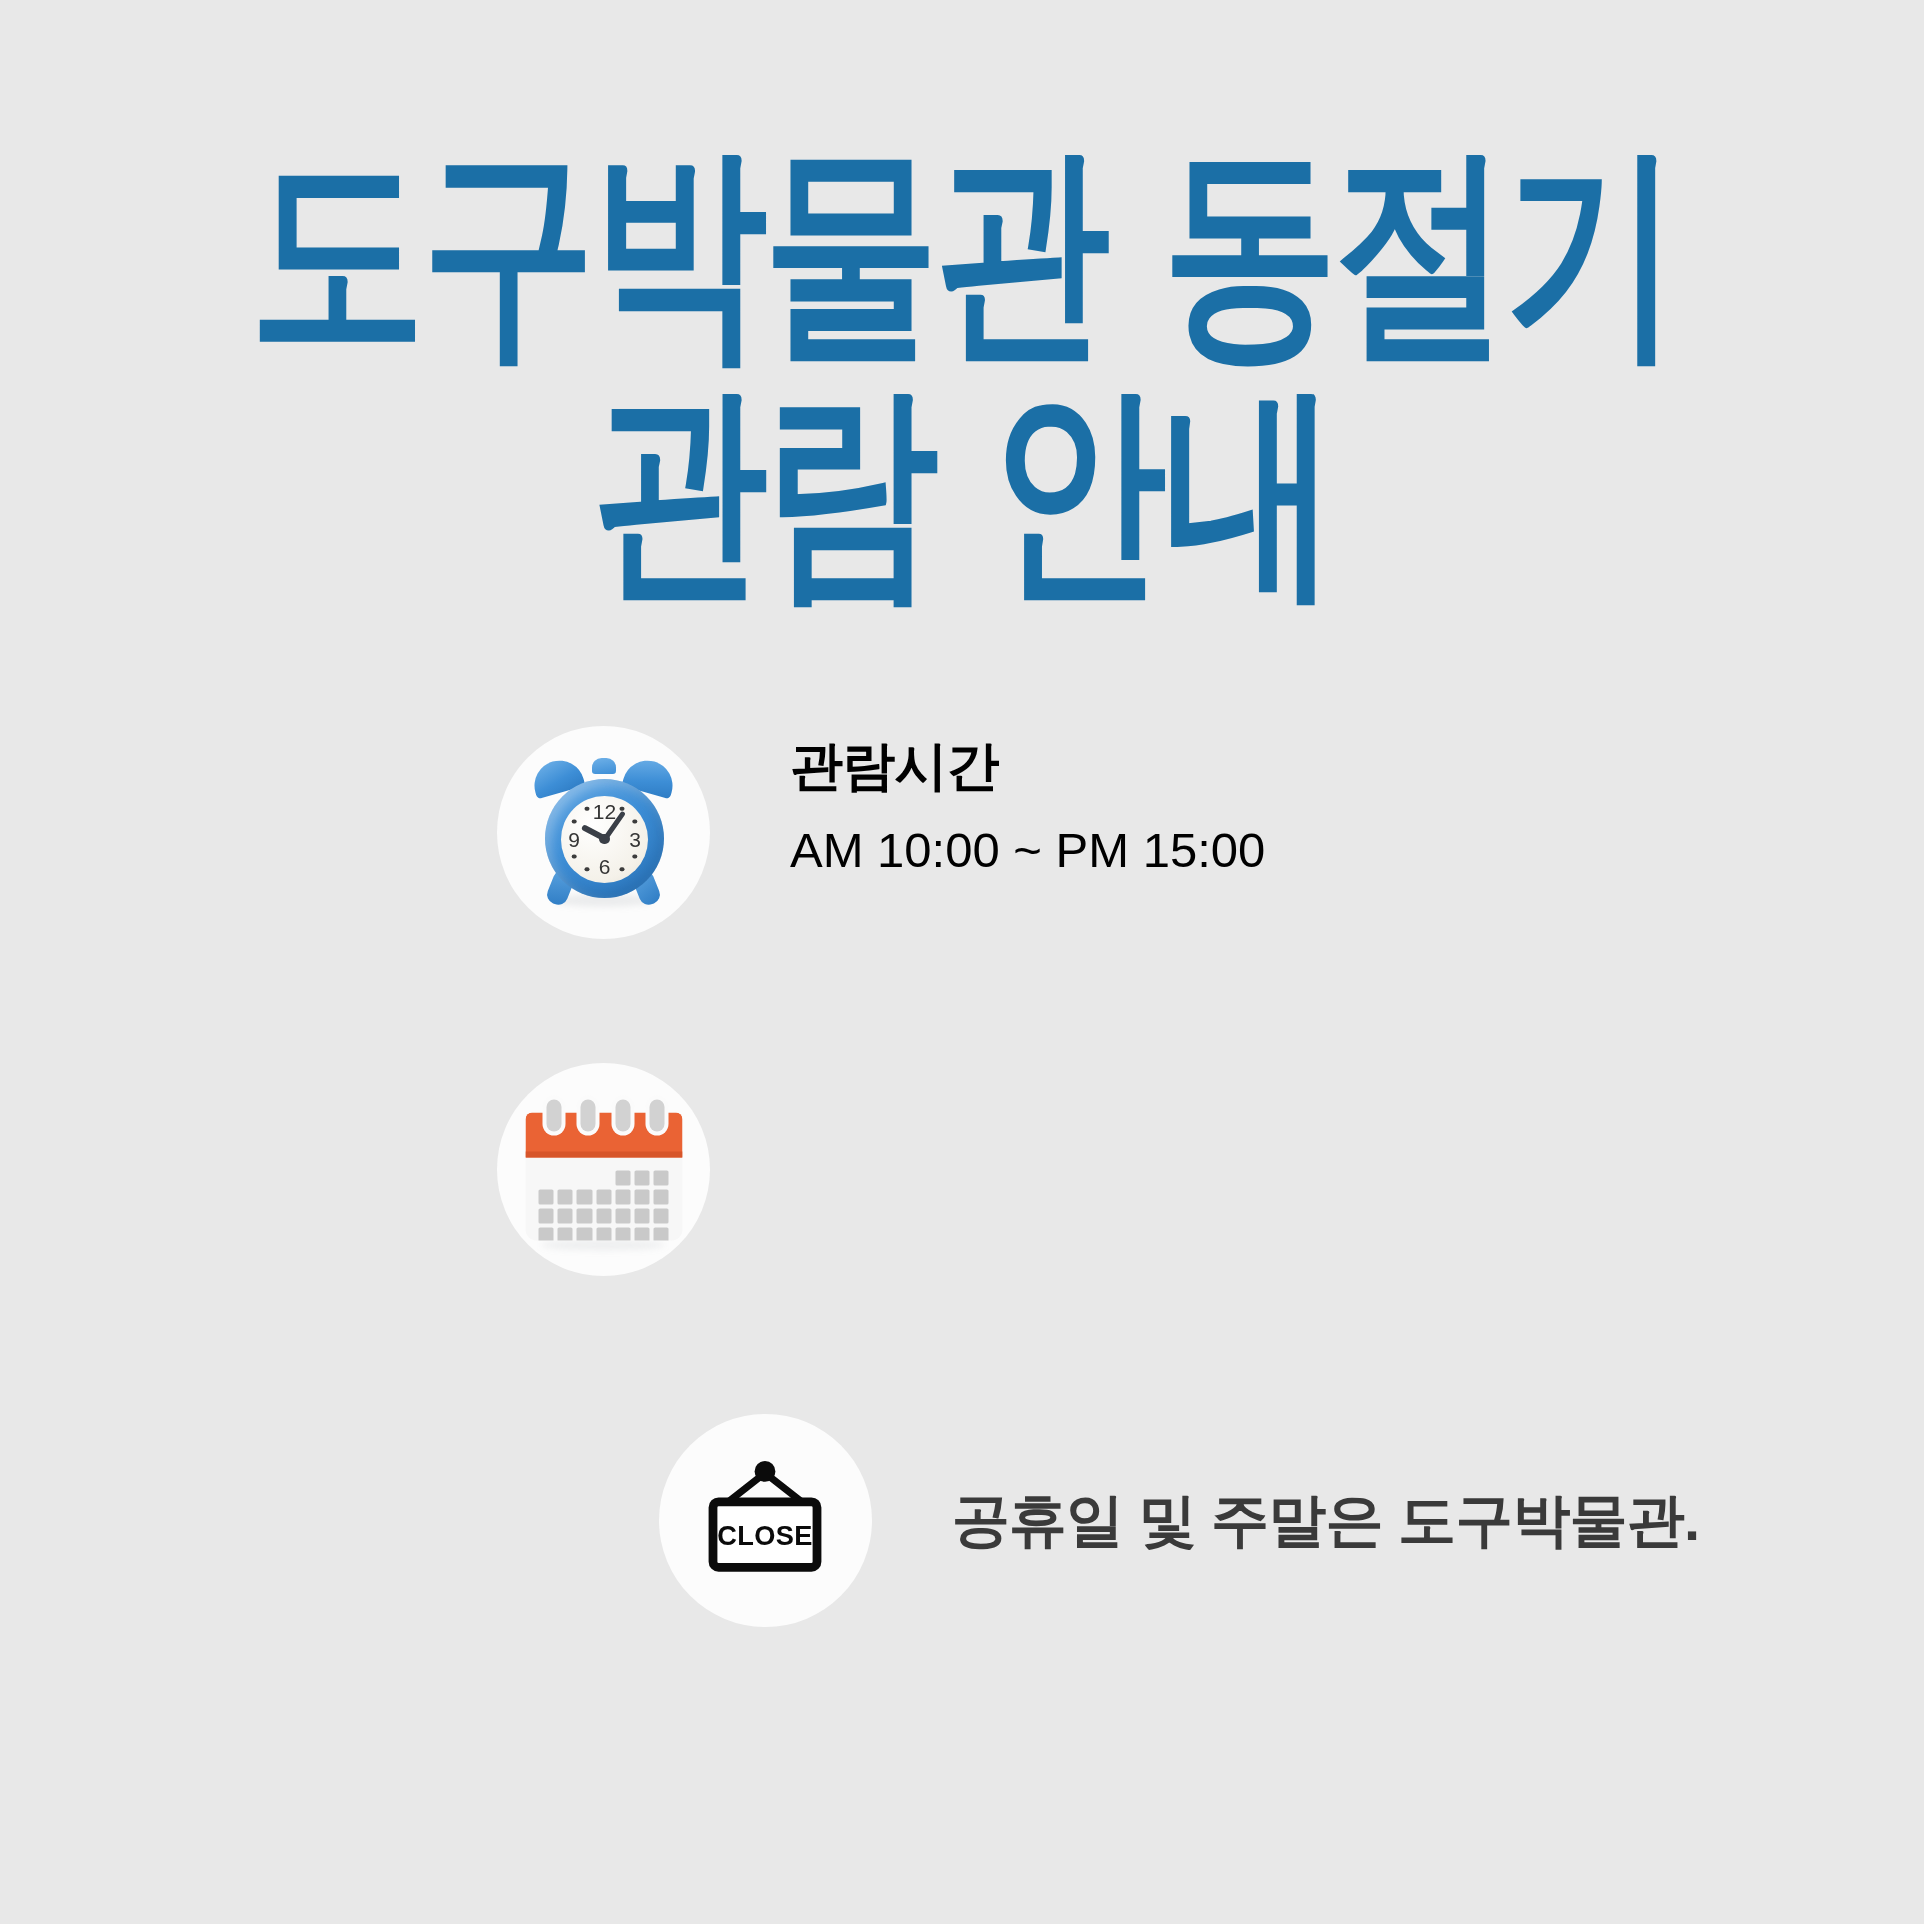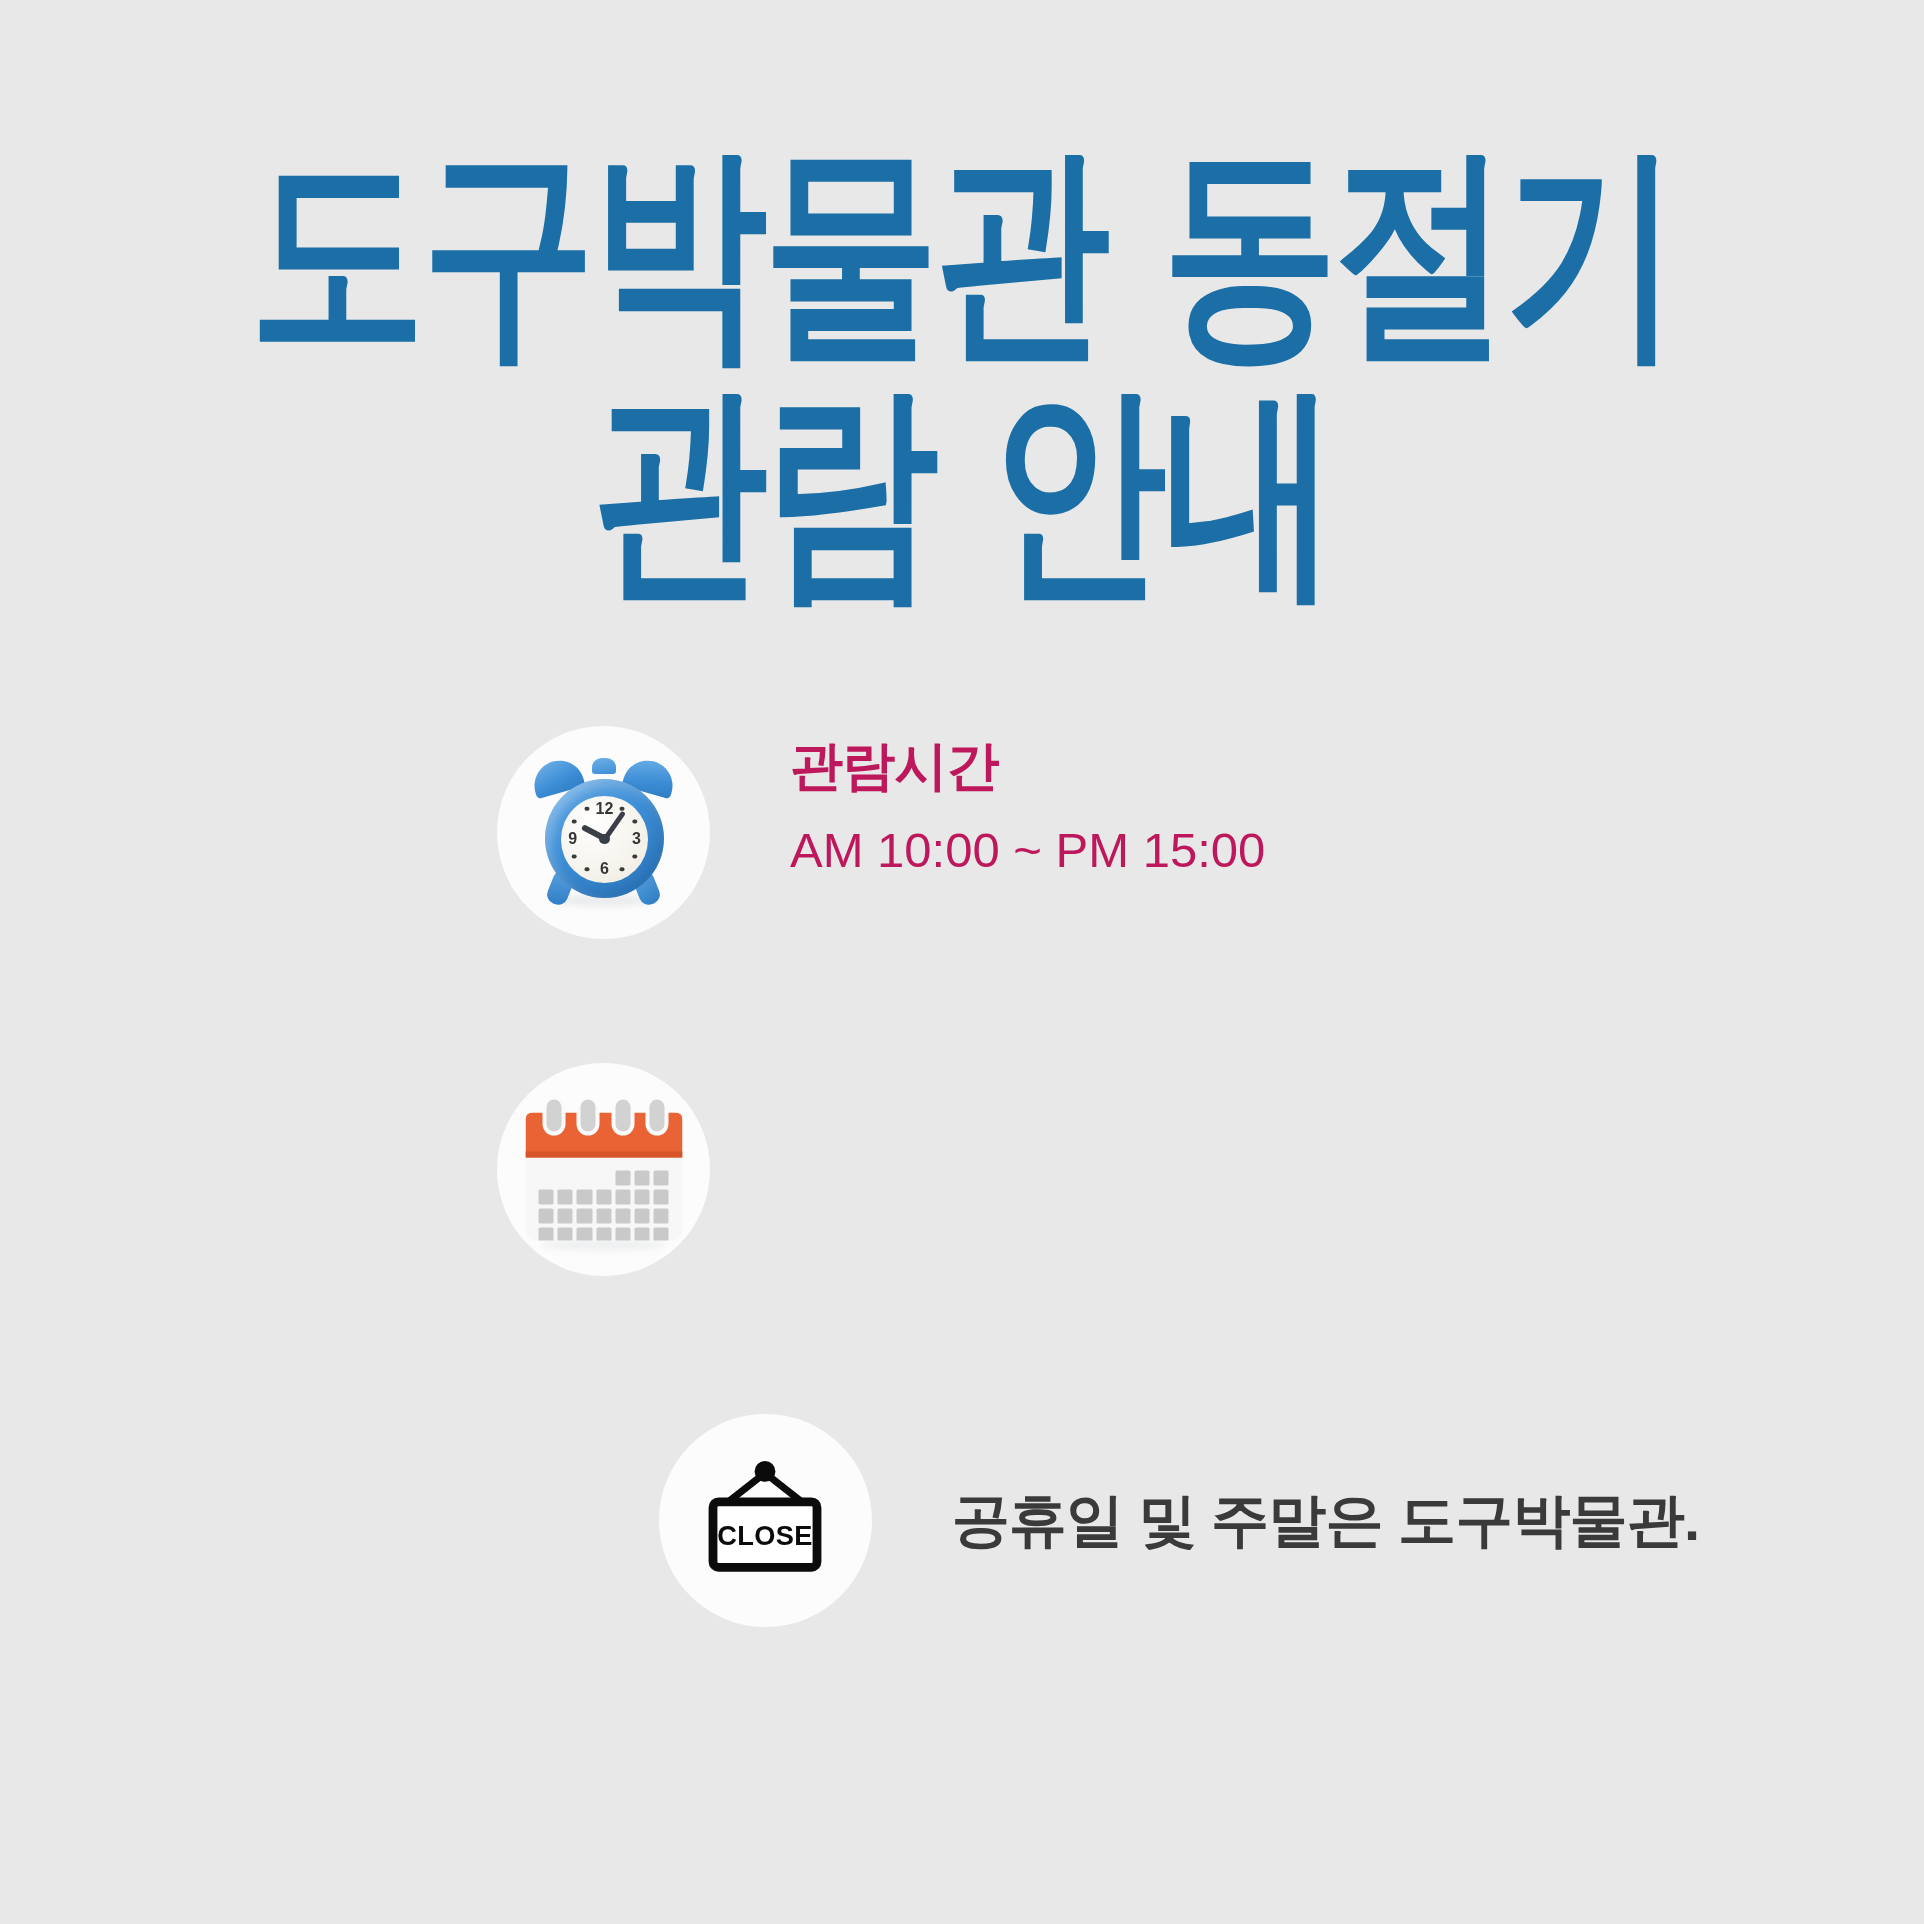--- a/index.html
+++ b/index.html
@@ -70,21 +70,21 @@
     width: 213px;
     height: 213px;
     border-radius: 50%;
     background: #fcfcfc;
     overflow: hidden;
   }
 
   .info-text {
     margin-left: 80px;
     padding-top: 11.2px;
-    color: #be185d;
+    color: #000000;
   }
   .info-heading {
     font-size: 53px;
     font-weight: bold;
     letter-spacing: -0.8px;
     line-height: 1.1;
     white-space: nowrap;
   }
   .info-value {
     margin-top: 29px;
@@ -151,22 +151,22 @@
     margin: -43px 0 0 -43px;
     width: 87px;
     height: 87px;
     border-radius: 50%;
     background: radial-gradient(circle at 36% 32%, #ffffff 0%, #f4f1e9 70%, #e6e2d6 100%);
   }
   .clock-num {
     position: absolute;
     color: #353535;
     font-family: "Liberation Sans", sans-serif;
-    font-weight: bold;
-    font-size: 16px;
+    font-weight: normal;
+    font-size: 21px;
     line-height: 1;
   }
   .cn12 { left: 50%; top: 5.6px;  transform: translateX(-50%); }
   .cn3  { right: 7.2px; top: 50%; transform: translateY(-50%); }
   .cn6  { left: 50%; bottom: 5.6px; transform: translateX(-50%); }
   .cn9  { left: 7.2px;  top: 50%; transform: translateY(-50%); }
   .clock-dot {
     position: absolute;
     width: 4.8px;
     height: 4.8px;

